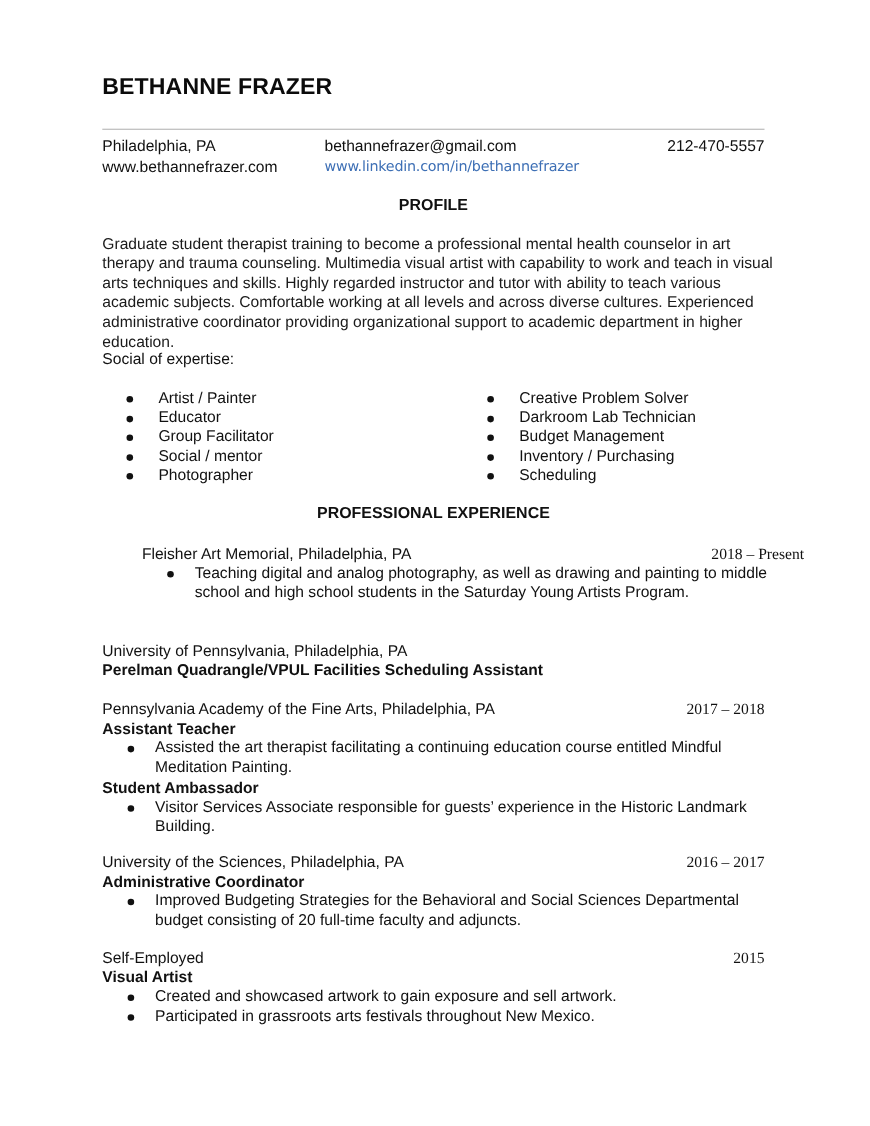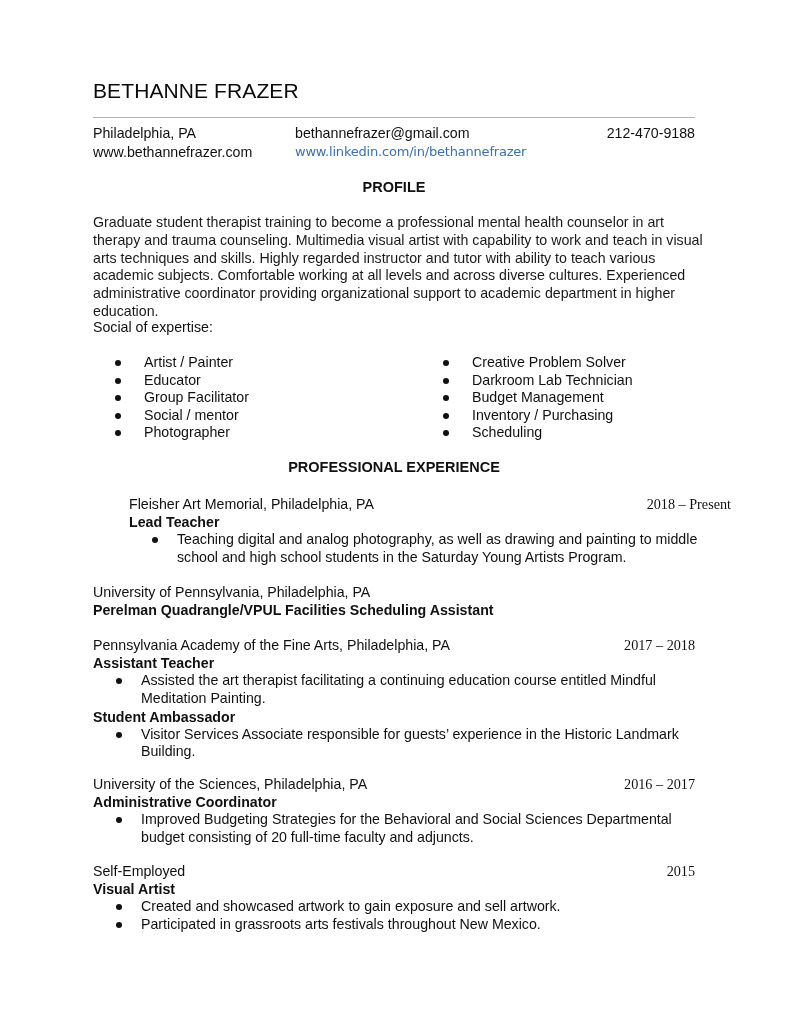--- a/index.html
+++ b/index.html
@@ -3,22 +3,22 @@
   <meta charset="utf-8">
   <style>
     html, body { margin: 0; padding: 0; background: #ffffff; }
     body {
       width: 791px; height: 1024px; position: relative; overflow: hidden;
       font-family: "Liberation Sans", sans-serif; color: #111111;
       font-size: 14.2px;
     }
     .page { position: absolute; left: 93px; top: 0; width: 602px; }
     .name {
-      position: absolute; left: 0; top: 79px;
-      font-size: 21px; font-weight: normal; letter-spacing: 0.1px; color: #0b0b0b;
+      position: absolute; left: 0; top: 67px;
+      font-size: 21px; font-weight: bold; letter-spacing: 0.1px; color: #0b0b0b;
     }
     .rule {
       position: absolute; left: 0; top: 117px; width: 602px; height: 0;
       border-top: 1.5px solid #b5b5b5;
     }
     .contact-row { position: absolute; left: 0; width: 602px; height: 18px; }
     .contact-row span { position: absolute; top: 0; white-space: nowrap; }
     .c1 { left: 0; }
     .c2 { left: 202px; }
     .c3 { right: 0; }
@@ -53,21 +53,21 @@
 </head>
 <body>
 
 <div class="page">
   <div class="name">BETHANNE FRAZER</div>
   <div class="rule"></div>
 
   <div class="contact-row" style="top:125px;">
     <span class="c1">Philadelphia, PA</span>
     <span class="c2">bethannefrazer@gmail.com</span>
-    <span class="c3">212-470-9188</span>
+    <span class="c3">212-470-5557</span>
   </div>
   <div class="contact-row" style="top:144px;">
     <span class="c1">www.bethannefrazer.com</span>
     <span class="c2 link">www.linkedin.com/in/bethannefrazer</span>
   </div>
 
   <div class="section-title" style="top:179px;">PROFILE</div>
   <div class="profile-text">Graduate student therapist training to become a professional mental health counselor in art therapy and trauma counseling. Multimedia visual artist with capability to work and teach in visual arts techniques and skills. Highly regarded instructor and tutor with ability to teach various academic subjects. Comfortable working at all levels and across diverse cultures. Experienced administrative coordinator providing organizational support to academic department in higher education.</div>
   <div class="expertise-label">Social of expertise:</div>
 
@@ -86,21 +86,20 @@
     <li><span class="dot"></span><span>Scheduling</span></li>
   </ul>
 
   <div class="section-title" style="top:459px;">PROFESSIONAL EXPERIENCE</div>
 
   <div class="job" style="top:495px;margin-left:36px;">
     <div class="job-head">
       <span class="org">Fleisher Art Memorial, Philadelphia, PA</span>
       <span class="dates">2018 – Present</span>
     </div>
-    <div class="role">Lead Teacher</div>
     <ul class="bullets">
       <li><span class="dot"></span><span>Teaching digital and analog photography, as well as drawing and painting to middle school and high school students in the Saturday Young Artists Program.</span></li>
     </ul>
   </div>
 
   <div class="job" style="top:583px;">
     <div class="job-head">
       <span class="org">University of Pennsylvania, Philadelphia, PA</span>
       <span class="dates"></span>
     </div>

